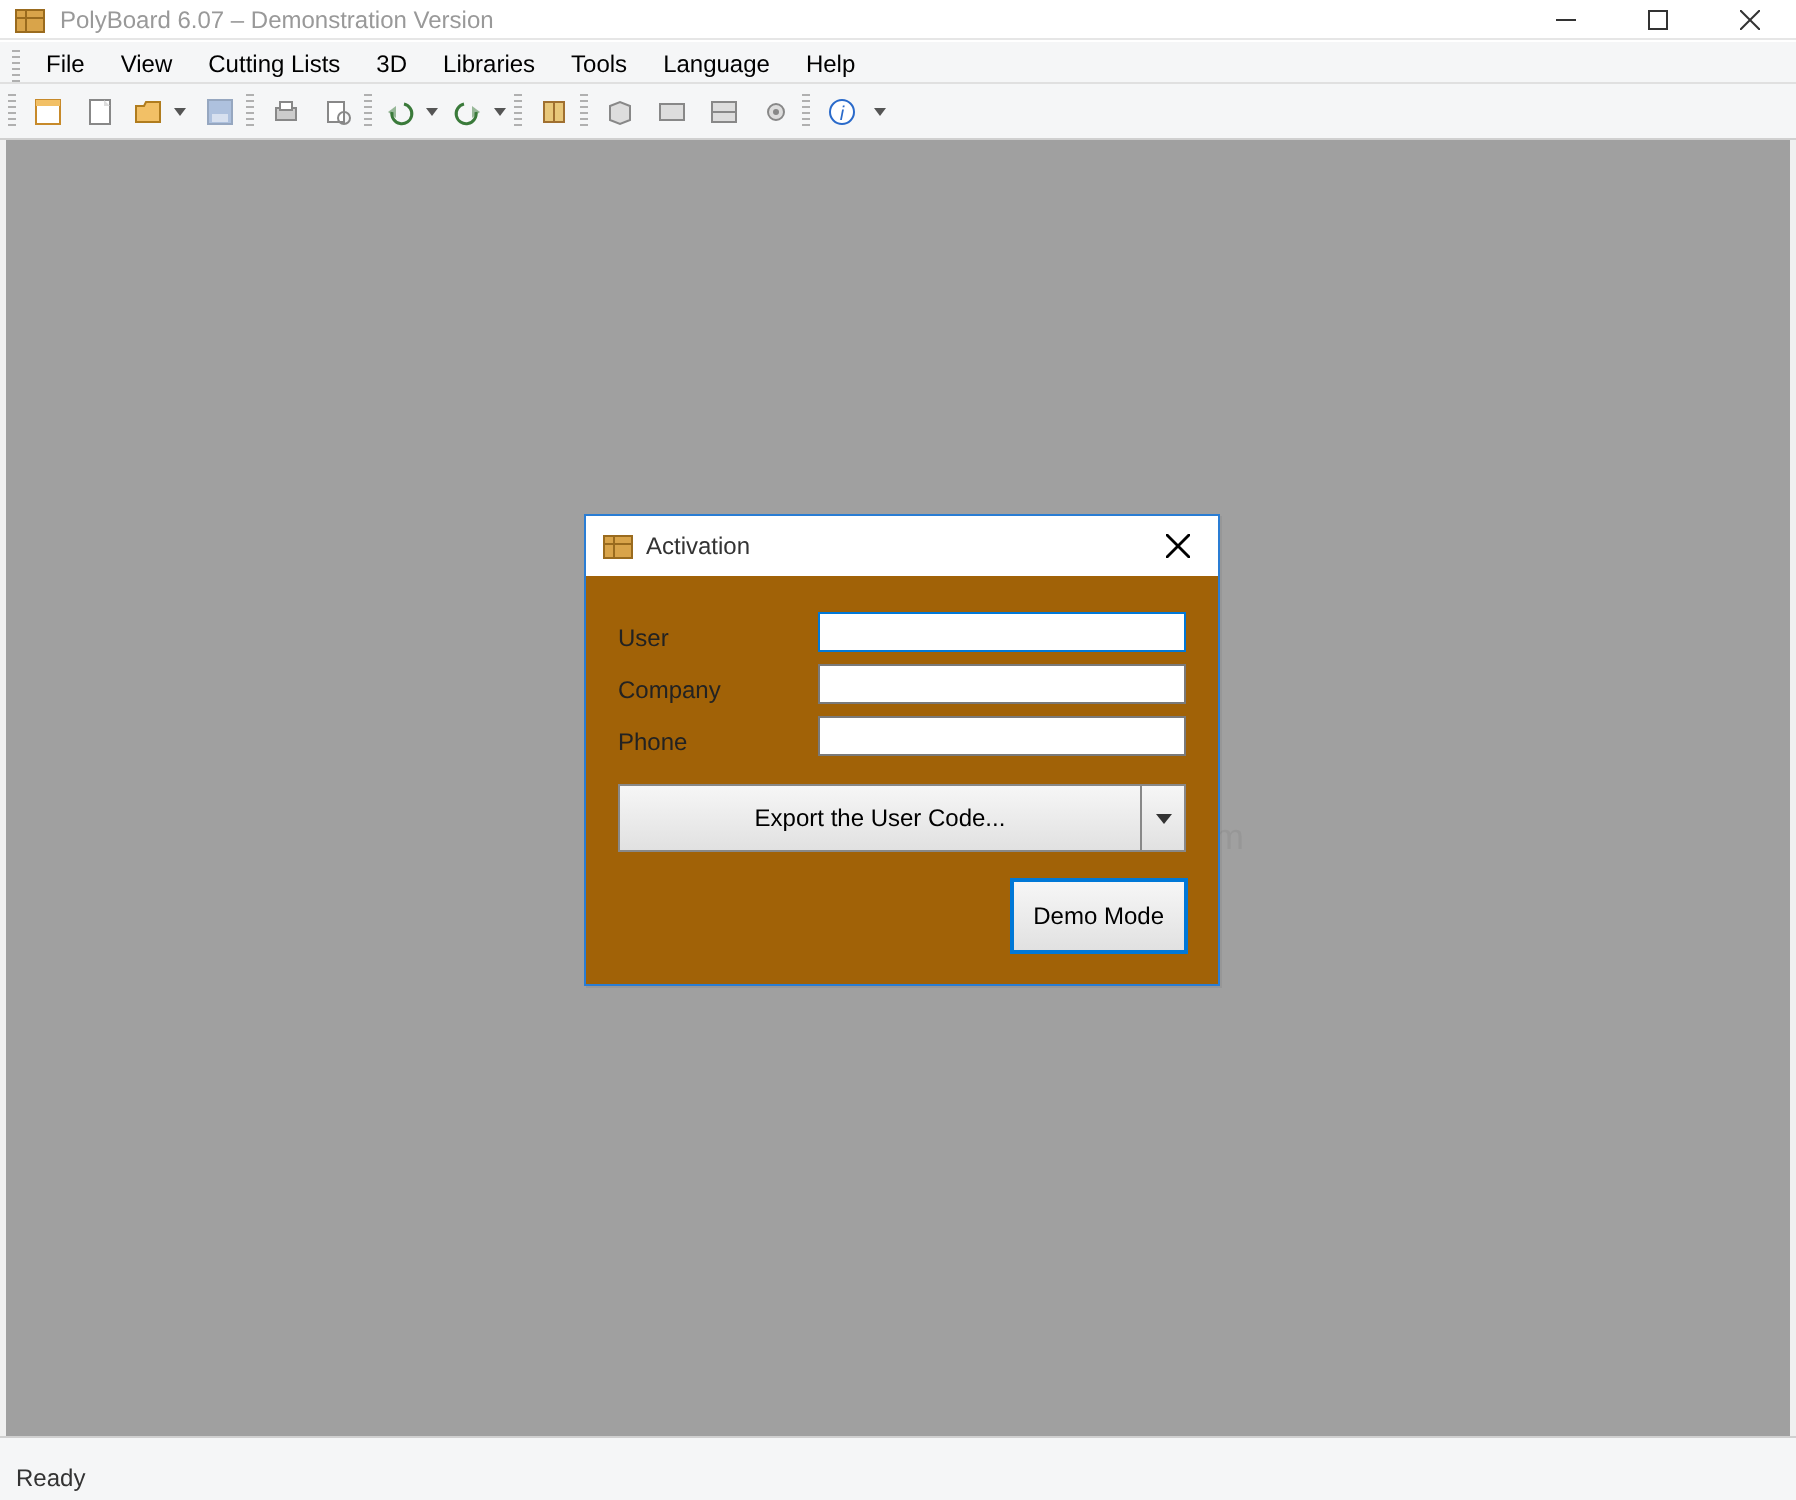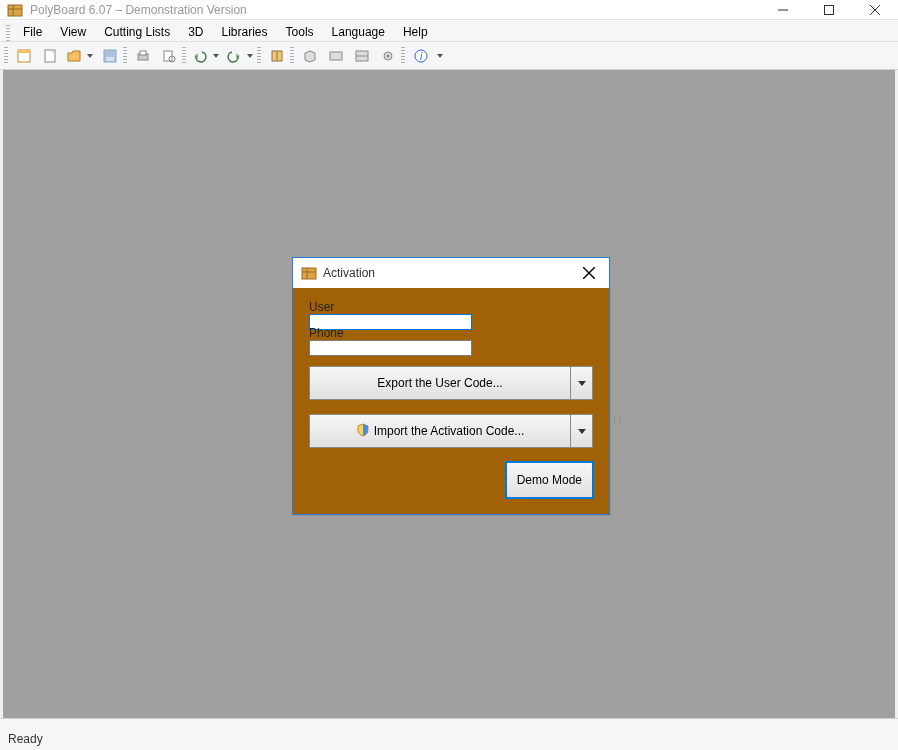--- a/index.html
+++ b/index.html
@@ -33,21 +33,21 @@
 
 .status-bar { height: 40px; background: #f5f6f7; border-top: 1px solid #d0d0d0; display: flex; align-items: center; padding-left: 8px; font-size: 12px; color: #333; }
 
 
 .dialog { position: absolute; left: 289px; top: 164px; width: 318px; background: #a16207; border: 1px solid #2a7dd4; box-shadow: 1px 1px 0 rgba(0,0,0,0.05); margin-top: 23px; }
 .dialog .dlg-title { height: 30px; display: flex; align-items: center; padding: 0 4px 0 8px; background: #fff; }
 .dialog .dlg-title .app-icon { width: 16px; height: 16px; margin-right: 6px; }
 .dialog .dlg-title .dlg-title-text { font-size: 12px; color: #333; }
 .dialog .dlg-title .dlg-close { margin-left: auto; width: 32px; height: 30px; display:flex; align-items:center; justify-content:center; }
 .dialog .dlg-body { padding: 12px 16px 16px 16px; }
-.dialog .form-row { display: flex; align-items: flex-start; height: 26px; flex-direction: column; }
+.dialog .form-row { display: flex; align-items: flex-end; height: 26px; }
 .dialog .form-row label { width: 100px; font-size: 12px; color: #222; }
 .dialog .form-row input { flex: 1; height: 20px; border: 1px solid #7a7a7a; font-size: 12px; padding: 0 3px; background: #fff; }
 .dialog .form-row input.focus { border: 1px solid #0078d7; outline: 1px solid #0078d7; outline-offset: -1px; }
 .dialog .split-btn { display: flex; height: 34px; margin-top: 14px; }
 .dialog .split-btn .main { flex: 1; background: linear-gradient(#f6f6f6,#e1e1e1); border: 1px solid #888; font-size: 12px; display:flex; align-items:center; justify-content:center; gap:4px; }
 .dialog .split-btn .arrow { width: 22px; background: linear-gradient(#f6f6f6,#e1e1e1); border: 1px solid #888; border-left: none; display:flex; align-items:center; justify-content:center; }
 .dialog .split-btn .arrow::before { content:""; width:0; height:0; border-left:4px solid transparent; border-right:4px solid transparent; border-top:5px solid #333; }
 .dialog .demo-btn { float: right; margin-top: 14px; height: 36px; padding: 0 10px; font-size: 12px; background: linear-gradient(#f6f6f6,#e1e1e1); border: 1px solid #0078d7; outline: 1px solid #0078d7; outline-offset: 0px; }
 
 
@@ -218,43 +218,35 @@
             <line x1="10" y1="0" x2="0" y2="10" stroke="#000" stroke-width="1.2"></line>
           </svg>
       </div>
     </div>
     <div class="dlg-body">
       <div class="form-row">
         <label>User</label>
         <input class="focus" value="" style="">
       </div>
       <div class="form-row">
+        <label>Company</label>
+        <input value="" style="">
+      </div>
+      <div class="form-row">
         <label>Phone</label>
         <input value="" style="">
       </div>
 
       <div class="split-btn">
         <div class="main">
             <span>Export the User Code...</span>
           </div>
         <div class="arrow"></div>
       </div>
 
-      <div class="split-btn">
-        <div class="main">
-          <span>
-            <svg width="14" height="14" viewBox="0 0 14 14">
-                <path d="M7 1l5 2v4c0 3-2 5-5 6-3-1-5-3-5-6V3z" fill="#ffd05a" stroke="#c78a1e"></path>
-                <path d="M7 1l5 2v4c0 3-2 5-5 6z" fill="#4a8ed8"></path>
-              </svg>
-          </span>
-          <span>Import the Activation Code...</span>
-        </div>
-        <div class="arrow"></div>
-      </div>
 
       <button class="demo-btn">Demo Mode</button>
       <div style="clear:both"></div>
     </div>
   </div>
 </div>
 
 <div class="status-bar">
   <span>Ready</span>
 </div>

